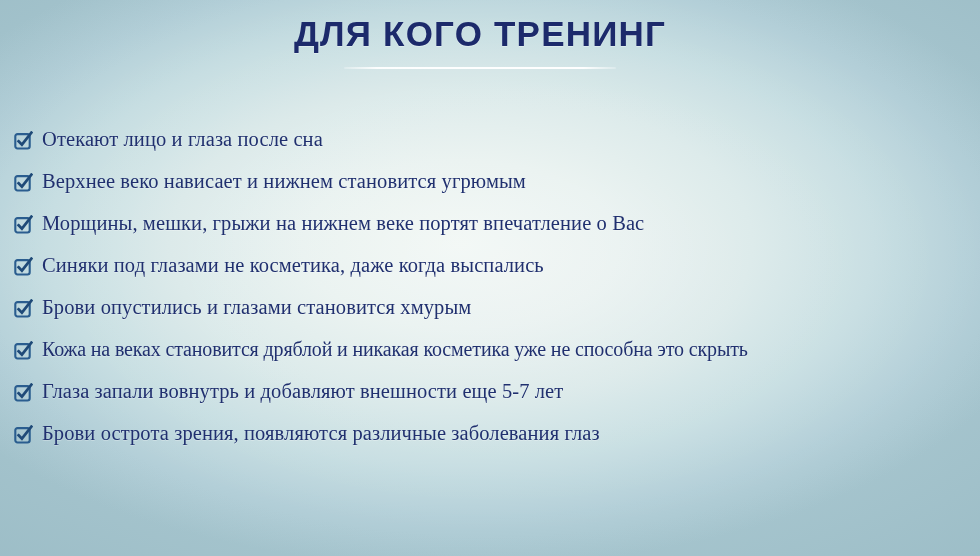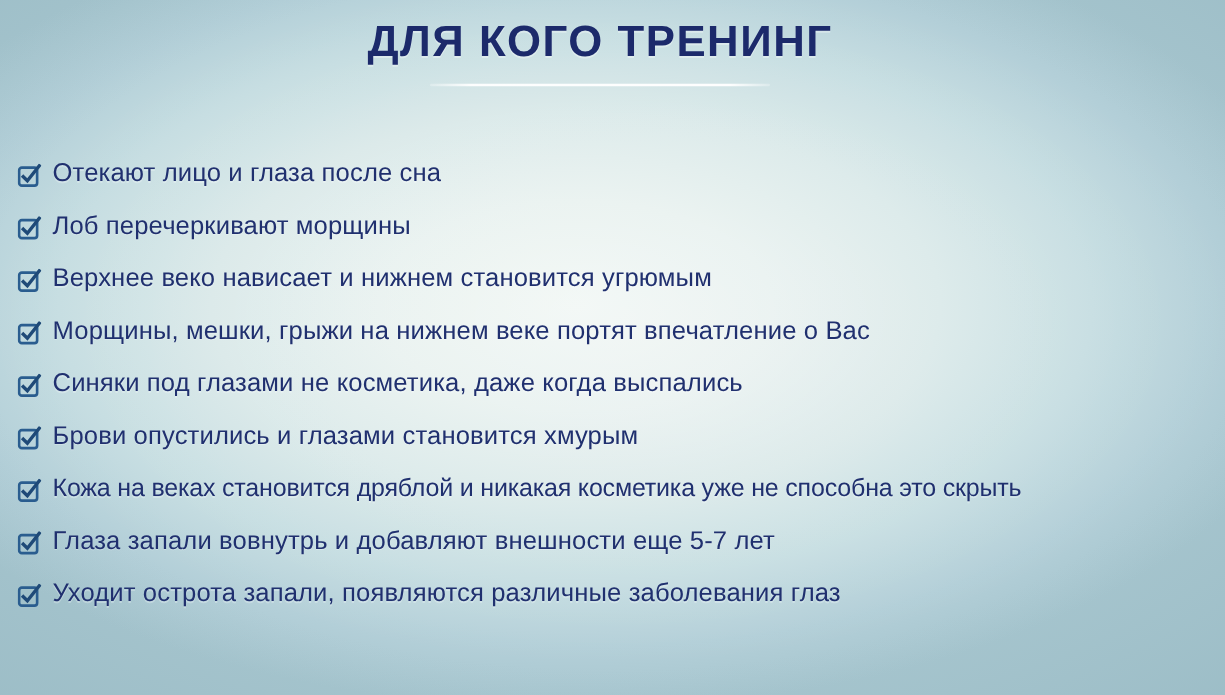--- a/index.html
+++ b/index.html
@@ -96,21 +96,21 @@
     flex: 0 0 auto;
     width: 19px;
     height: 19px;
     margin-right: 9px;
     position: relative;
     top: 1px;
   }
   .check-icon svg { display: block; }
 
   .check-label {
-    font-family: Liberation Sans, sans-serif;
+    font-family: Liberation Serif, serif;
     font-size: 20.5px;
     color: #20306f;
     line-height: 1;
     letter-spacing: 0.1px;
     text-shadow: 0 1px 0 rgba(255,255,255,0.28);
   }
   
   .check-item.long .check-label {
     font-size: 20px;
     letter-spacing: -0.15px;
@@ -132,29 +132,20 @@
       <span class="check-icon">
         <svg width="19" height="19" viewBox="0 0 19 19">
           <rect x="1.3" y="3.1" width="14.4" height="14.4" rx="2.2" ry="2.2" fill="none" stroke="#2a5d8f" stroke-width="2.1"></rect>
           <path d="M4.6 10.3 L7.9 13.6 L17.4 1.6" fill="none" stroke="#1f4a78" stroke-width="2.7" stroke-linecap="square"></path>
         </svg>
       </span>
       <span class="check-label">Отекают лицо и глаза после сна</span>
     </div>
 
 
-    <div class="check-item">
-      <span class="check-icon">
-        <svg width="19" height="19" viewBox="0 0 19 19">
-          <rect x="1.3" y="3.1" width="14.4" height="14.4" rx="2.2" ry="2.2" fill="none" stroke="#2a5d8f" stroke-width="2.1"></rect>
-          <path d="M4.6 10.3 L7.9 13.6 L17.4 1.6" fill="none" stroke="#1f4a78" stroke-width="2.7" stroke-linecap="square"></path>
-        </svg>
-      </span>
-      <span class="check-label">Лоб перечеркивают морщины</span>
-    </div>
 
     <div class="check-item">
       <span class="check-icon">
         <svg width="19" height="19" viewBox="0 0 19 19">
           <rect x="1.3" y="3.1" width="14.4" height="14.4" rx="2.2" ry="2.2" fill="none" stroke="#2a5d8f" stroke-width="2.1"></rect>
           <path d="M4.6 10.3 L7.9 13.6 L17.4 1.6" fill="none" stroke="#1f4a78" stroke-width="2.7" stroke-linecap="square"></path>
         </svg>
       </span>
       <span class="check-label">Верхнее веко нависает и нижнем становится угрюмым</span>
     </div>
@@ -209,17 +200,17 @@
       <span class="check-label">Глаза запали вовнутрь и добавляют внешности еще 5-7 лет</span>
     </div>
 
     <div class="check-item">
       <span class="check-icon">
         <svg width="19" height="19" viewBox="0 0 19 19">
           <rect x="1.3" y="3.1" width="14.4" height="14.4" rx="2.2" ry="2.2" fill="none" stroke="#2a5d8f" stroke-width="2.1"></rect>
           <path d="M4.6 10.3 L7.9 13.6 L17.4 1.6" fill="none" stroke="#1f4a78" stroke-width="2.7" stroke-linecap="square"></path>
         </svg>
       </span>
-      <span class="check-label">Уходит острота запали, появляются различные заболевания глаз</span>
+      <span class="check-label">Брови острота зрения, появляются различные заболевания глаз</span>
     </div>
 
   </div>
 </div>
 
 </body></html>

